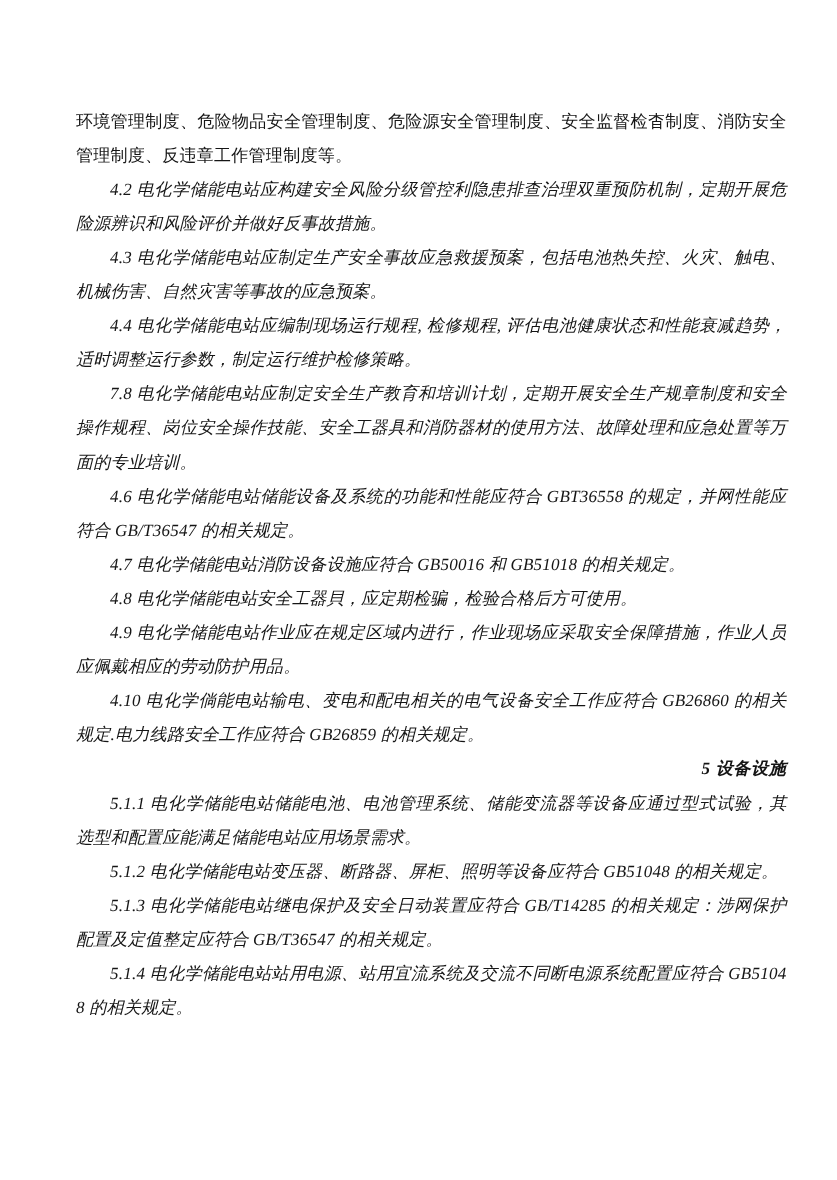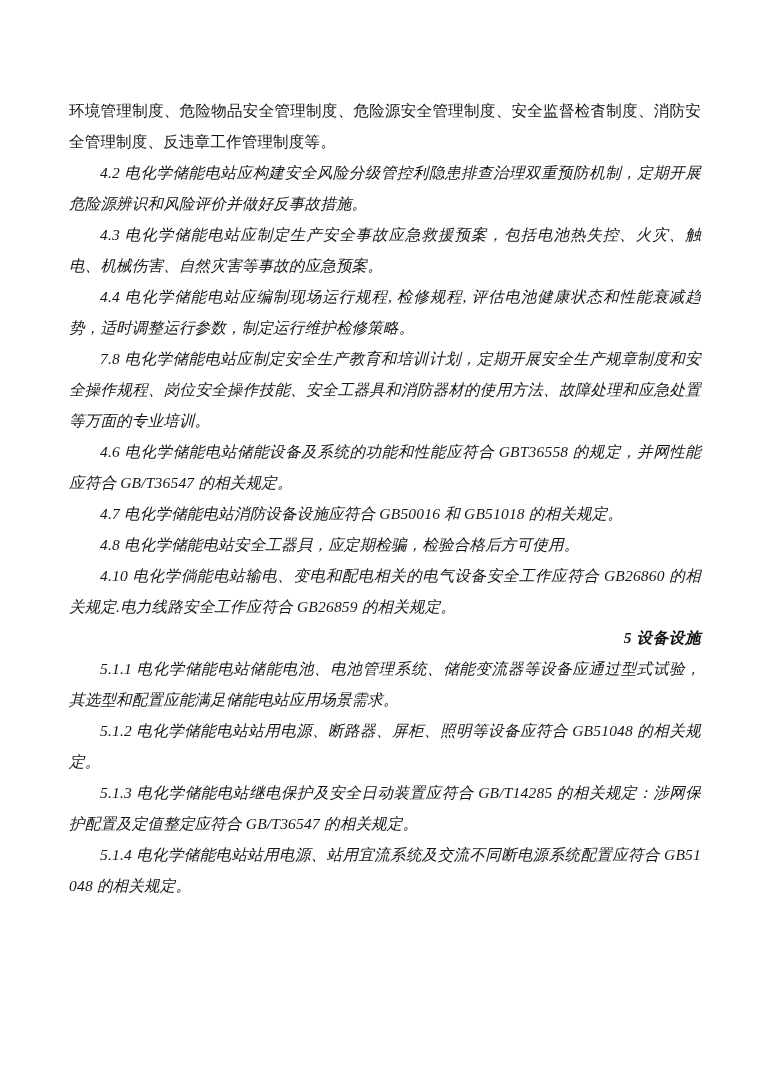--- a/index.html
+++ b/index.html
@@ -6,21 +6,21 @@
     margin: 0;
     padding: 0;
     background: #ffffff;
   }
   .page {
     position: relative;
     box-sizing: border-box;
     width: 761px;
     height: 1073px;
     background: #ffffff;
-    padding: 95px 60px 0 69px;
+    padding: 95px 46px 0 69px;
     overflow: hidden;
     font-family: "Liberation Serif", "DejaVu Serif", serif;
   }
   .doc-body p {
     margin: 0;
     padding: 0;
     font-size: 15.5px;
     line-height: 31px;
     color: #151515;
     text-align: justify;
@@ -43,20 +43,21 @@
 <div class="page">
   <div class="doc-body" id="doc-body">
       <p class="">环境管理制度、危险物品安全管理制度、危险源安全管理制度、安全监督检杳制度、消防安全管理制度、反违章工作管理制度等。</p>
       <p class="indent ">4.2 电化学储能电站应构建安全风险分级管控利隐患排查治理双重预防机制，定期开展危险源辨识和风险评价并做好反事故措施。</p>
       <p class="indent ">4.3 电化学储能电站应制定生产安全事故应急救援预案，包括电池热失控、火灾、触电、机械伤害、自然灾害等事故的应急预案。</p>
       <p class="indent ">4.4 电化学储能电站应编制现场运行规程, 检修规程, 评估电池健康状态和性能衰减趋势，适时调整运行参数，制定运行维护检修策略。</p>
       <p class="indent ">7.8 电化学储能电站应制定安全生产教育和培训计划，定期开展安全生产规章制度和安全操作规程、岗位安全操作技能、安全工器具和消防器材的使用方法、故障处理和应急处置等万面的专业培训。</p>
       <p class="indent ">4.6 电化学储能电站储能设备及系统的功能和性能应符合 GBT36558 的规定，并网性能应符合 GB/T36547 的相关规定。</p>
       <p class="indent ">4.7 电化学储能电站消防设备设施应符合 GB50016 和 GB51018 的相关规定。</p>
       <p class="indent ">4.8 电化学储能电站安全工器貝，应定期检骗，检验合格后方可使用。</p>
+      <p class="indent ">4.9 电化学储能电站作业应在规定区域内进行，作业现场应采取安全保障措施，作业人员应佩戴相应的劳动防护用品。</p>
       <p class="indent ">4.10 电化学倘能电站输电、变电和配电相关的电气设备安全工作应符合 GB26860 的相关规定.电力线路安全工作应符合 GB26859 的相关规定。</p>
       <p class="indent bold">5 设备设施</p>
       <p class="indent ">5.1.1 电化学储能电站储能电池、电池管理系统、储能变流器等设备应通过型式试验，其选型和配置应能满足储能电站应用场景需求。</p>
-      <p class="indent ">5.1.2 电化学储能电站站用电源、断路器、屏柜、照明等设备应符合 GB51048 的相关规定。</p>
+      <p class="indent ">5.1.2 电化学储能电站变压器、断路器、屏柜、照明等设备应符合 GB51048 的相关规定。</p>
       <p class="indent ">5.1.3 电化学储能电站继电保护及安全日动装置应符合 GB/T14285 的相关规定：涉网保护配置及定值整定应符合 GB/T36547 的相关规定。</p>
       <p class="indent ">5.1.4 电化学储能电站站用电源、站用宜流系统及交流不同断电源系统配置应符合 GB51048 的相关规定。</p>
     </div>
 </div>
 
 </body></html>

